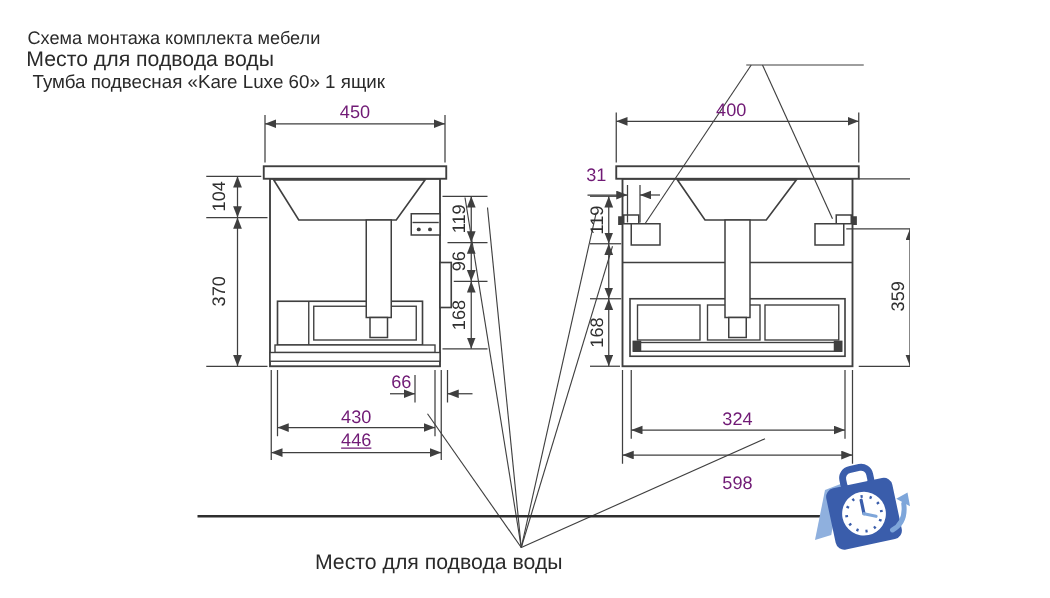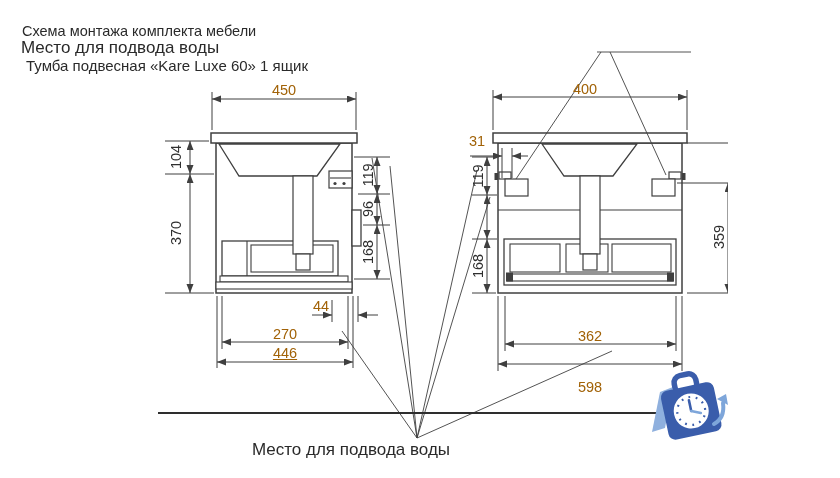--- a/index.html
+++ b/index.html
@@ -4,21 +4,21 @@
 <style>
   html,body{margin:0;padding:0;background:#fff;}
   .stage{position:relative;width:728px;height:478px;background:#fff;overflow:hidden;
          font-family:"Liberation Sans", sans-serif;color:#222;}
   .stage svg{position:absolute;left:0;top:0;}
   .txt{position:absolute;white-space:nowrap;color:#2a2a2a;}
   .hdr1{font-size:14.5px;}
   .hdr2{font-size:17px;}
   .hdr3{font-size:15px;}
   .callout{font-size:17px;transform:translate(-50%,-50%);}
-  .dim{position:absolute;font-size:14.5px;color:#a16207;transform:translate(-50%,-50%);white-space:nowrap;}
+  .dim{position:absolute;font-size:14.5px;color:#701a75;transform:translate(-50%,-50%);white-space:nowrap;}
   .dimv{position:absolute;font-size:14.5px;color:#2f2f2f;transform:translate(-50%,-50%) rotate(-90deg);white-space:nowrap;}
   .logo{position:absolute;left:646px;top:370px;width:200px;height:74px;}
   .logo-text{position:absolute;left:70px;top:17px;font-size:23px;font-weight:bold;
              letter-spacing:-0.3px;color:#4c86c6;}
 </style>
 </head>
 <body>
 
 <div class="stage">
 
@@ -162,32 +162,32 @@
   <span class="txt hdr3" style="left:26px;top:57px;text-align:right;">Тумба подвесная «Kare Luxe 60» 1 ящик</span>
 
   <span class="txt callout" style="left:351px;top:450px;">Место для подвода воды</span>
 
   <span class="dim" style="left:284px;top:90px;">450</span>
   <span class="dimv" style="left:176px;top:157px;">104</span>
   <span class="dimv" style="left:176px;top:233px;">370</span>
   <span class="dimv" style="left:368px;top:175px;">119</span>
   <span class="dimv" style="left:368px;top:209px;">96</span>
   <span class="dimv" style="left:368px;top:252px;">168</span>
-  <span class="dim" style="left:321px;top:306px;">44</span>
-  <span class="dim" style="left:285px;top:334px;">270</span>
+  <span class="dim" style="left:321px;top:306px;">66</span>
+  <span class="dim" style="left:285px;top:334px;">430</span>
   <span class="dim" style="left:285px;top:353px;text-decoration:underline;">446</span>
 
   <span class="dim" style="left:585px;top:89px;">400</span>
   <span class="dim" style="left:477px;top:141px;text-align:right;">31</span>
   <span class="dimv" style="left:478px;top:176px;">119</span>
   <span class="dimv" style="left:478px;top:266px;">168</span>
   <span class="dimv" style="left:719px;top:237px;">359</span>
   <span class="dimv" style="left:751px;top:217px;">477</span>
   <span class="dimv" style="left:751px;top:352px;">383</span>
-  <span class="dim" style="left:590px;top:336px;">362</span>
+  <span class="dim" style="left:590px;top:336px;">324</span>
   <span class="dim" style="left:590px;top:372px;margin-top:15px;">598</span>
 
   <div class="logo">
     <svg width="200" height="74" viewBox="0 0 200 74">
       <path d="M14,22 L27,17 L19,58 L6,62 Z" fill="#8fb0de"></path>
       <g transform="rotate(-12 45 40)">
         <rect x="34" y="4" width="22" height="18" rx="7" fill="none" stroke="#3a5dab" stroke-width="5.5"></rect>
         <rect x="18" y="16" width="54" height="50" rx="7" fill="#3a5dab"></rect>
         <circle cx="45" cy="41" r="17.5" fill="#fff"></circle>
         <circle cx="45" cy="41" r="14" fill="none" stroke="#3a5dab" stroke-width="2.2" stroke-dasharray="1.8,5.5"></circle>

